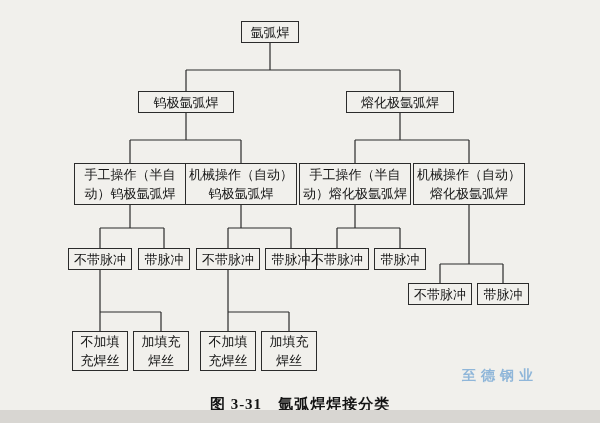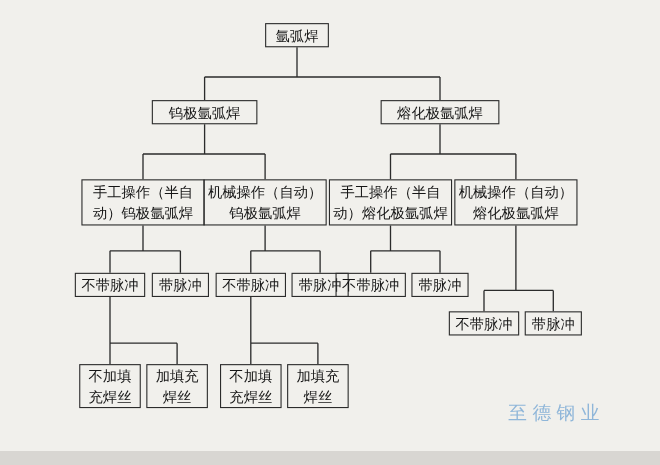--- a/index.html
+++ b/index.html
@@ -50,23 +50,24 @@
     margin-right: 16px;
   }
   .watermark {
     position: absolute;
     left: 462px;
     top: 366px;
     color: #8fb6d9;
     text-align: left;
   }
   .watermark .wm-company {
-    font-size: 17px;
+    font-size: 14px;
     letter-spacing: 5px;
     line-height: 20px;
+    font-weight: bold;
   }
   .watermark .wm-phone {
     font-size: 15px;
     letter-spacing: 1px;
     line-height: 18px;
   }
 </style>
 </head>
 <body>
 
@@ -110,18 +111,21 @@
 
   <div class="node" style="left:72px;top:331px;width:56px;height:40px">不加填
 充焊丝</div>
   <div class="node" style="left:133px;top:331px;width:56px;height:40px">加填充
 焊丝</div>
   <div class="node" style="left:200px;top:331px;width:56px;height:40px">不加填
 充焊丝</div>
   <div class="node" style="left:261px;top:331px;width:56px;height:40px">加填充
 焊丝</div>
 
+  <div class="caption">
+    <span class="fig-num">图 3-31</span><span>氩弧焊焊接分类</span>
+  </div>
 
   <div class="watermark">
     <div class="wm-company">至德钢业</div>
   </div>
 
 </div>
 
 </body></html>

